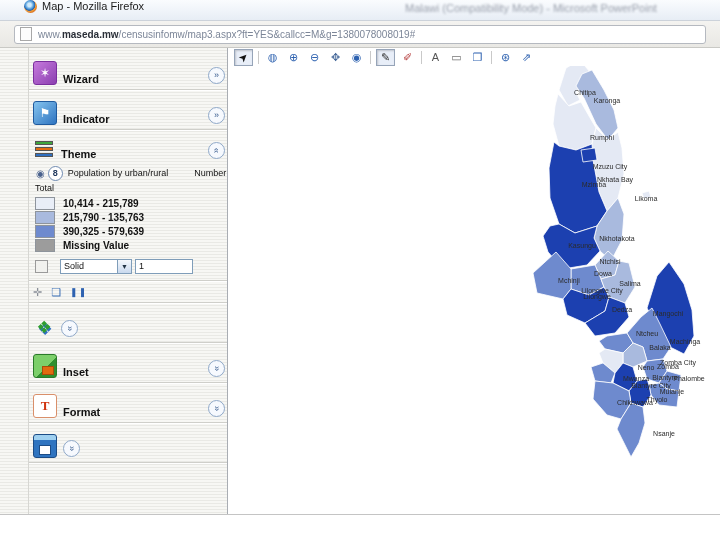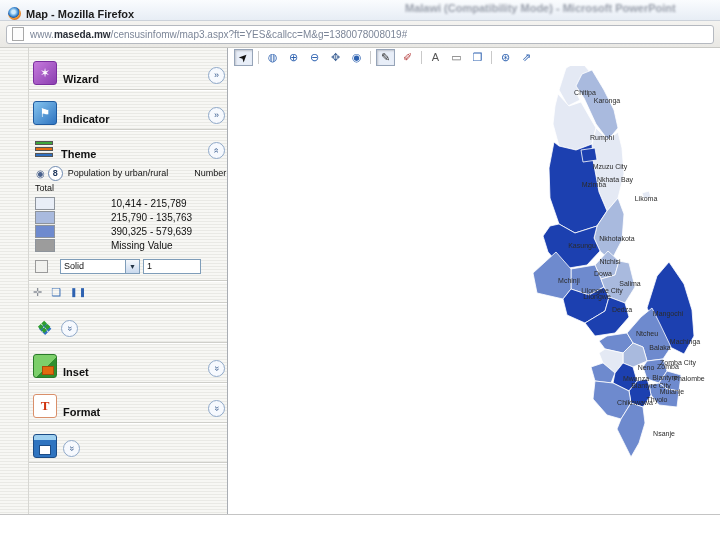--- a/index.html
+++ b/index.html
@@ -1,24 +1,24 @@
 <!DOCTYPE html>
 <html><head>
 <meta charset="utf-8">
 <style>
   html,body{margin:0;padding:0;}
   body{width:720px;height:540px;background:#fff;font-family:"Liberation Sans",sans-serif;overflow:hidden;position:relative;}
   
-  .titlebar{height:20px;background:linear-gradient(180deg,#fafcfe,#e7edf5);border-bottom:1px solid #ccd2da;display:flex;align-items:flex-end;padding:0 6px;position:relative;font-weight:bold;}
+  .titlebar{height:20px;background:linear-gradient(180deg,#fafcfe,#e7edf5);border-bottom:1px solid #ccd2da;display:flex;align-items:flex-start;padding:0 22px;position:relative;}
   .fficon{width:13px;height:13px;border-radius:50%;margin:0 5px 0 2px;
     background:radial-gradient(circle at 42% 38%, #cfeafc 0 16%, #4a97d8 38%, #2a5fa8 50%, #f0a03a 56%, #d4631a 78%, #a8450e 100%);}
   .wtitle{font-size:11px;color:#1c1c1c;}
   .ghost{position:absolute;left:405px;top:2px;font-size:11px;color:#9aa0ac;filter:blur(1.2px);white-space:nowrap;}
   
-  .urlrow{height:26px;background:linear-gradient(180deg,#f4f3f0,#e9e8e4);border-bottom:1px solid #c9c9c5;display:flex;align-items:center;padding:0 6px;}
+  .urlrow{height:26px;background:linear-gradient(180deg,#f4f3f0,#e9e8e4);border-bottom:1px solid #c9c9c5;display:flex;align-items:center;padding:0 14px;}
   .urlbox{flex:1;height:17px;background:#fff;border:1px solid #b5b9c0;border-radius:3px;display:flex;align-items:center;padding:0 5px;}
   .pageicon{width:10px;height:12px;border:1px solid #a8a8a8;background:#fdfdfd;margin-right:6px;}
   .urltext{font-size:10px;color:#7c8698;white-space:nowrap;overflow:hidden;}
   .urltext b{color:#2a2f38;font-weight:bold;}
   
   .content{height:466px;display:flex;border-bottom:1px solid #c4c4c4;}
   .stripes{background:repeating-linear-gradient(180deg,#f7f7f4 0px,#f7f7f4 2px,#e9e9e5 2px,#e9e9e5 3px);}
   .gutter{width:28px;}
   .sidebar{width:200px;border-left:1px solid #d6d6d2;border-right:1px solid #a9adb3;padding-top:4px;box-sizing:border-box;}
   .groove{height:0;border-top:1px solid #cfcfca;border-bottom:1px solid #ffffff;margin:1px 0;}
@@ -45,24 +45,24 @@
   
   .theme-body{padding:2px 0 2px 4px;}
   .ind-row{display:flex;align-items:center;height:16px;}
   .globe-sm{font-size:10px;color:#49618c;margin:0 3px;}
   .linkbtn{width:13px;height:13px;border:1px solid #6f8ab0;border-radius:50%;background:#fff;color:#223a5e;font-size:9px;font-weight:bold;display:inline-flex;align-items:center;justify-content:center;margin-right:5px;flex:none;}
   .ind-text{font-size:9px;color:#111;white-space:nowrap;overflow:hidden;width:160px;}
   .ind-text span{margin-right:26px;}
   .total-label{font-size:9px;color:#111;margin:2px 0 3px 2px;}
   .leg-row{display:flex;align-items:center;height:14px;}
   .swatch{width:18px;height:11px;border:1px solid #8e949c;margin:0 8px 0 2px;flex:none;}
-  .leg-text{font-size:10px;color:#111;font-weight:normal;white-space:nowrap;margin-left:48px;}
+  .leg-text{font-size:10px;color:#111;font-weight:bold;white-space:nowrap;}
   .style-row{display:flex;align-items:center;height:22px;margin-top:3px;}
   .cbox{width:11px;height:11px;border:1px solid #9a9a9a;background:#f1f1ee;margin:0 12px 0 2px;flex:none;}
-  .select{width:80px;height:15px;border:1px solid #7f9db9;background:#fff;display:flex;align-items:center;font-size:9px;color:#111;padding-left:3px;box-sizing:border-box;text-align:right;}
+  .select{width:72px;height:15px;border:1px solid #7f9db9;background:#fff;display:flex;align-items:center;font-size:9px;color:#111;padding-left:3px;box-sizing:border-box;text-align:right;}
   .select .arrowbtn{margin-left:auto;width:13px;height:13px;background:linear-gradient(180deg,#f5f8fc,#c9d9ee);border-left:1px solid #7f9db9;font-size:7px;color:#234;display:flex;align-items:center;justify-content:center;}
   .tinput{width:58px;height:15px;border:1px solid #7f9db9;background:#fff;font-size:9px;color:#111;margin-left:3px;padding-left:3px;box-sizing:border-box;display:flex;align-items:center;}
   .mini-row{display:flex;align-items:center;height:18px;gap:9px;padding-left:4px;}
   .mini{font-size:11px;font-style:normal;}
   .mini-move{color:#8a8f98;}
   .mini-page{color:#3b6fb5;}
   .mini-cols{color:#2e62b0;font-size:9px;letter-spacing:1px;}
   
   .maparea{flex:1;background:#fff;position:relative;}
   .map-toolbar{position:absolute;left:0;top:0;right:0;height:18px;background:#fff;display:flex;align-items:center;gap:4px;padding-left:6px;z-index:2;}

